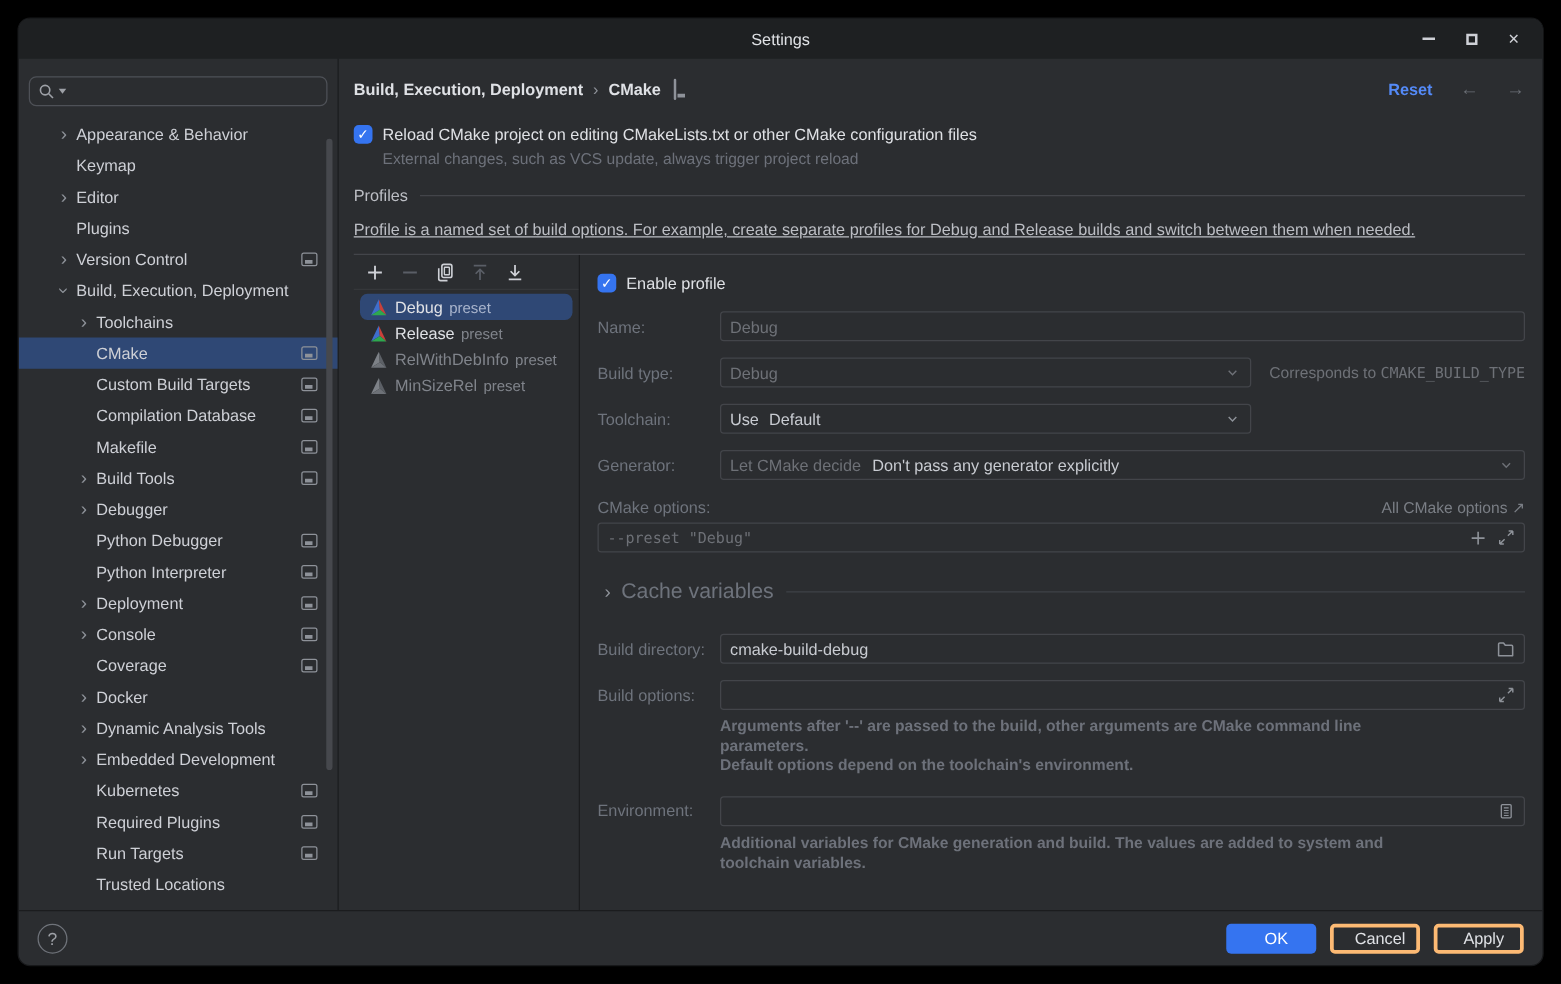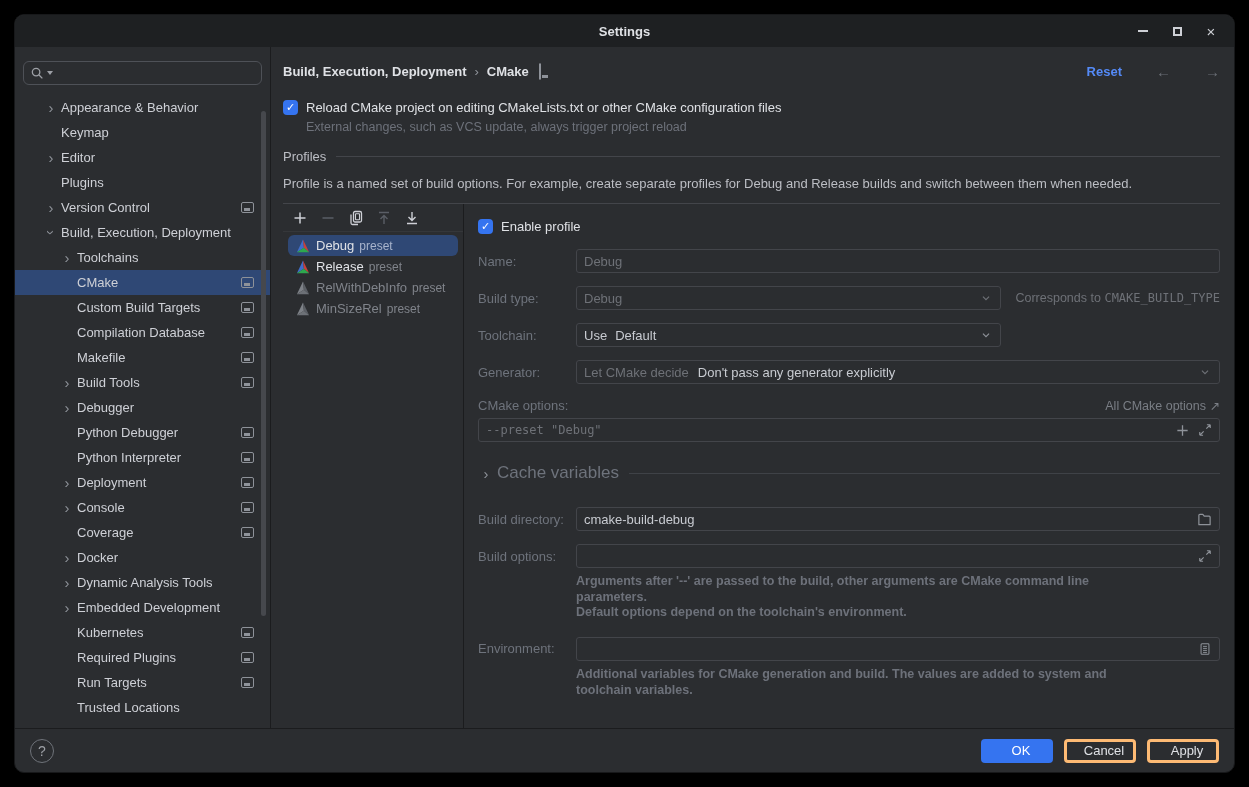--- a/index.html
+++ b/index.html
@@ -1,21 +1,21 @@
 <!DOCTYPE html>
 <html><head>
 <meta charset="utf-8">
 <style>
   * { box-sizing: border-box; margin: 0; padding: 0; }
   html,body { width:1249px; height:787px; background:#000; font-family:"Liberation Sans","DejaVu Sans",sans-serif; }
   .window{ position:absolute; left:14px; top:14px; width:1221px; height:759px; background:#2b2d30;
            border-radius:10px; overflow:hidden; display:flex; flex-direction:column; border:1px solid #17181a;}
   
   .titlebar{ height:32px; background:#1e2022; flex:0 0 32px; position:relative; display:flex; align-items:center; justify-content:center;}
-  .title{ color:#dfe1e5; font-size:13px; font-weight:bold; }
+  .title{ color:#dfe1e5; font-size:13px; font-weight:normal; }
   .winctrl{ position:absolute; right:10px; top:0; height:32px; display:flex; align-items:center; gap:8px;}
   .wbtn{ width:26px; height:26px; display:flex; align-items:center; justify-content:center; color:#ced0d6; cursor:pointer;}
   .min-bar{ width:10px; height:2px; background:#ced0d6;}
   .max-box{ width:9px; height:9px; border:2px solid #ced0d6;}
   .close-x{ font-size:15px; line-height:1; color:#ced0d6;}
   
   .bodyrow{ flex:1; display:flex; min-height:0;}
   
   .sidebar{ width:256px; flex:0 0 256px; border-right:1px solid #1b1c1e; position:relative; padding-top:14px;}
   .searchbox{ margin:0 8px 10px 8px; height:24px; border:1px solid #4e5157; border-radius:6px;
@@ -33,34 +33,34 @@
   .badge{ margin-left:auto; margin-right:16px; width:13px; height:11px; border:1px solid #8e9299; border-radius:2px; position:relative; flex:0 0 13px;}
   .badge::after{ content:""; position:absolute; left:2px; bottom:1px; width:6px; height:3px; background:#8e9299;}
   .sb-scroll{ position:absolute; right:4px; top:64px; width:5px; height:505px; background:#46484d; border-radius:3px;}
   
   .main{ flex:1; min-width:0; padding:0 14px 0 12px; display:flex; flex-direction:column;}
   .crumbrow{ margin-top:13px; height:22px; display:flex; align-items:center; font-size:13px;}
   .crumb{ color:#dfe1e5; font-weight:bold;}
   .crumbsep{ color:#8e9299; margin:0 8px; font-weight:normal;}
   .crumb-badge{ margin-left:10px;}
   .crumb-badge .badge{ margin:0;}
-  .navright{ margin-left:auto; display:flex; align-items:center; gap:34px;}
+  .navright{ margin-left:auto; display:flex; align-items:center; gap:22px;}
   .resetlink{ color:#548af7; font-size:13px; font-weight:bold; cursor:pointer;}
   .navarrow{ color:#6a6e75; font-size:15px; cursor:pointer;}
   .checkrow{ display:flex; align-items:center; gap:8px;}
   .reloadrow{ margin-top:18px;}
   .cb{ width:15px; height:15px; border-radius:4px; background:#3574f0; color:#fff; display:flex; align-items:center; justify-content:center;
        font-size:11px; flex:0 0 15px; cursor:pointer;}
   .cblabel{ color:#dfe1e5; font-size:13px;}
   .hint{ color:#6d717a; font-size:12.5px;}
   .reloadhint{ margin-top:5px; margin-left:23px;}
   .sechead{ margin-top:15px; display:flex; align-items:center;}
   .sechead .shlabel{ color:#bcbec4; font-size:13px;}
   .sechead .shline{ flex:1; border-top:1px solid #43454a; margin-left:10px;}
-  .profdesc{ margin-top:12px; color:#bcbec4; font-size:13px;}
+  .profdesc{ margin-top:12px; color:#bcbec4; font-size:13px;text-decoration:underline;}
   
   .profbox{ margin-top:12px; flex:1; border-top:1px solid #43454a; display:flex; min-height:0;}
   .plist{ width:181px; flex:0 0 181px; border-right:1px solid #1b1c1e; display:flex; flex-direction:column;}
   .ptoolbar{ height:28px; display:flex; align-items:center; gap:6px; padding-left:6px; border-bottom:1px solid rgba(255,255,255,0.05);}
   .tbtn{ width:22px; height:22px; display:flex; align-items:center; justify-content:center; border-radius:4px; cursor:pointer;}
   .prows{ padding-top:3px;}
   .prow{ height:21px; display:flex; align-items:center; padding-left:8px; margin:0 5px; border-radius:6px; cursor:pointer; font-size:13px;}
   .prow.sel{ background:#2f4875;}
   .pname{ color:#dfe1e5; margin-left:6px;}
   .prow.dim .pname{ color:#80848b;}

